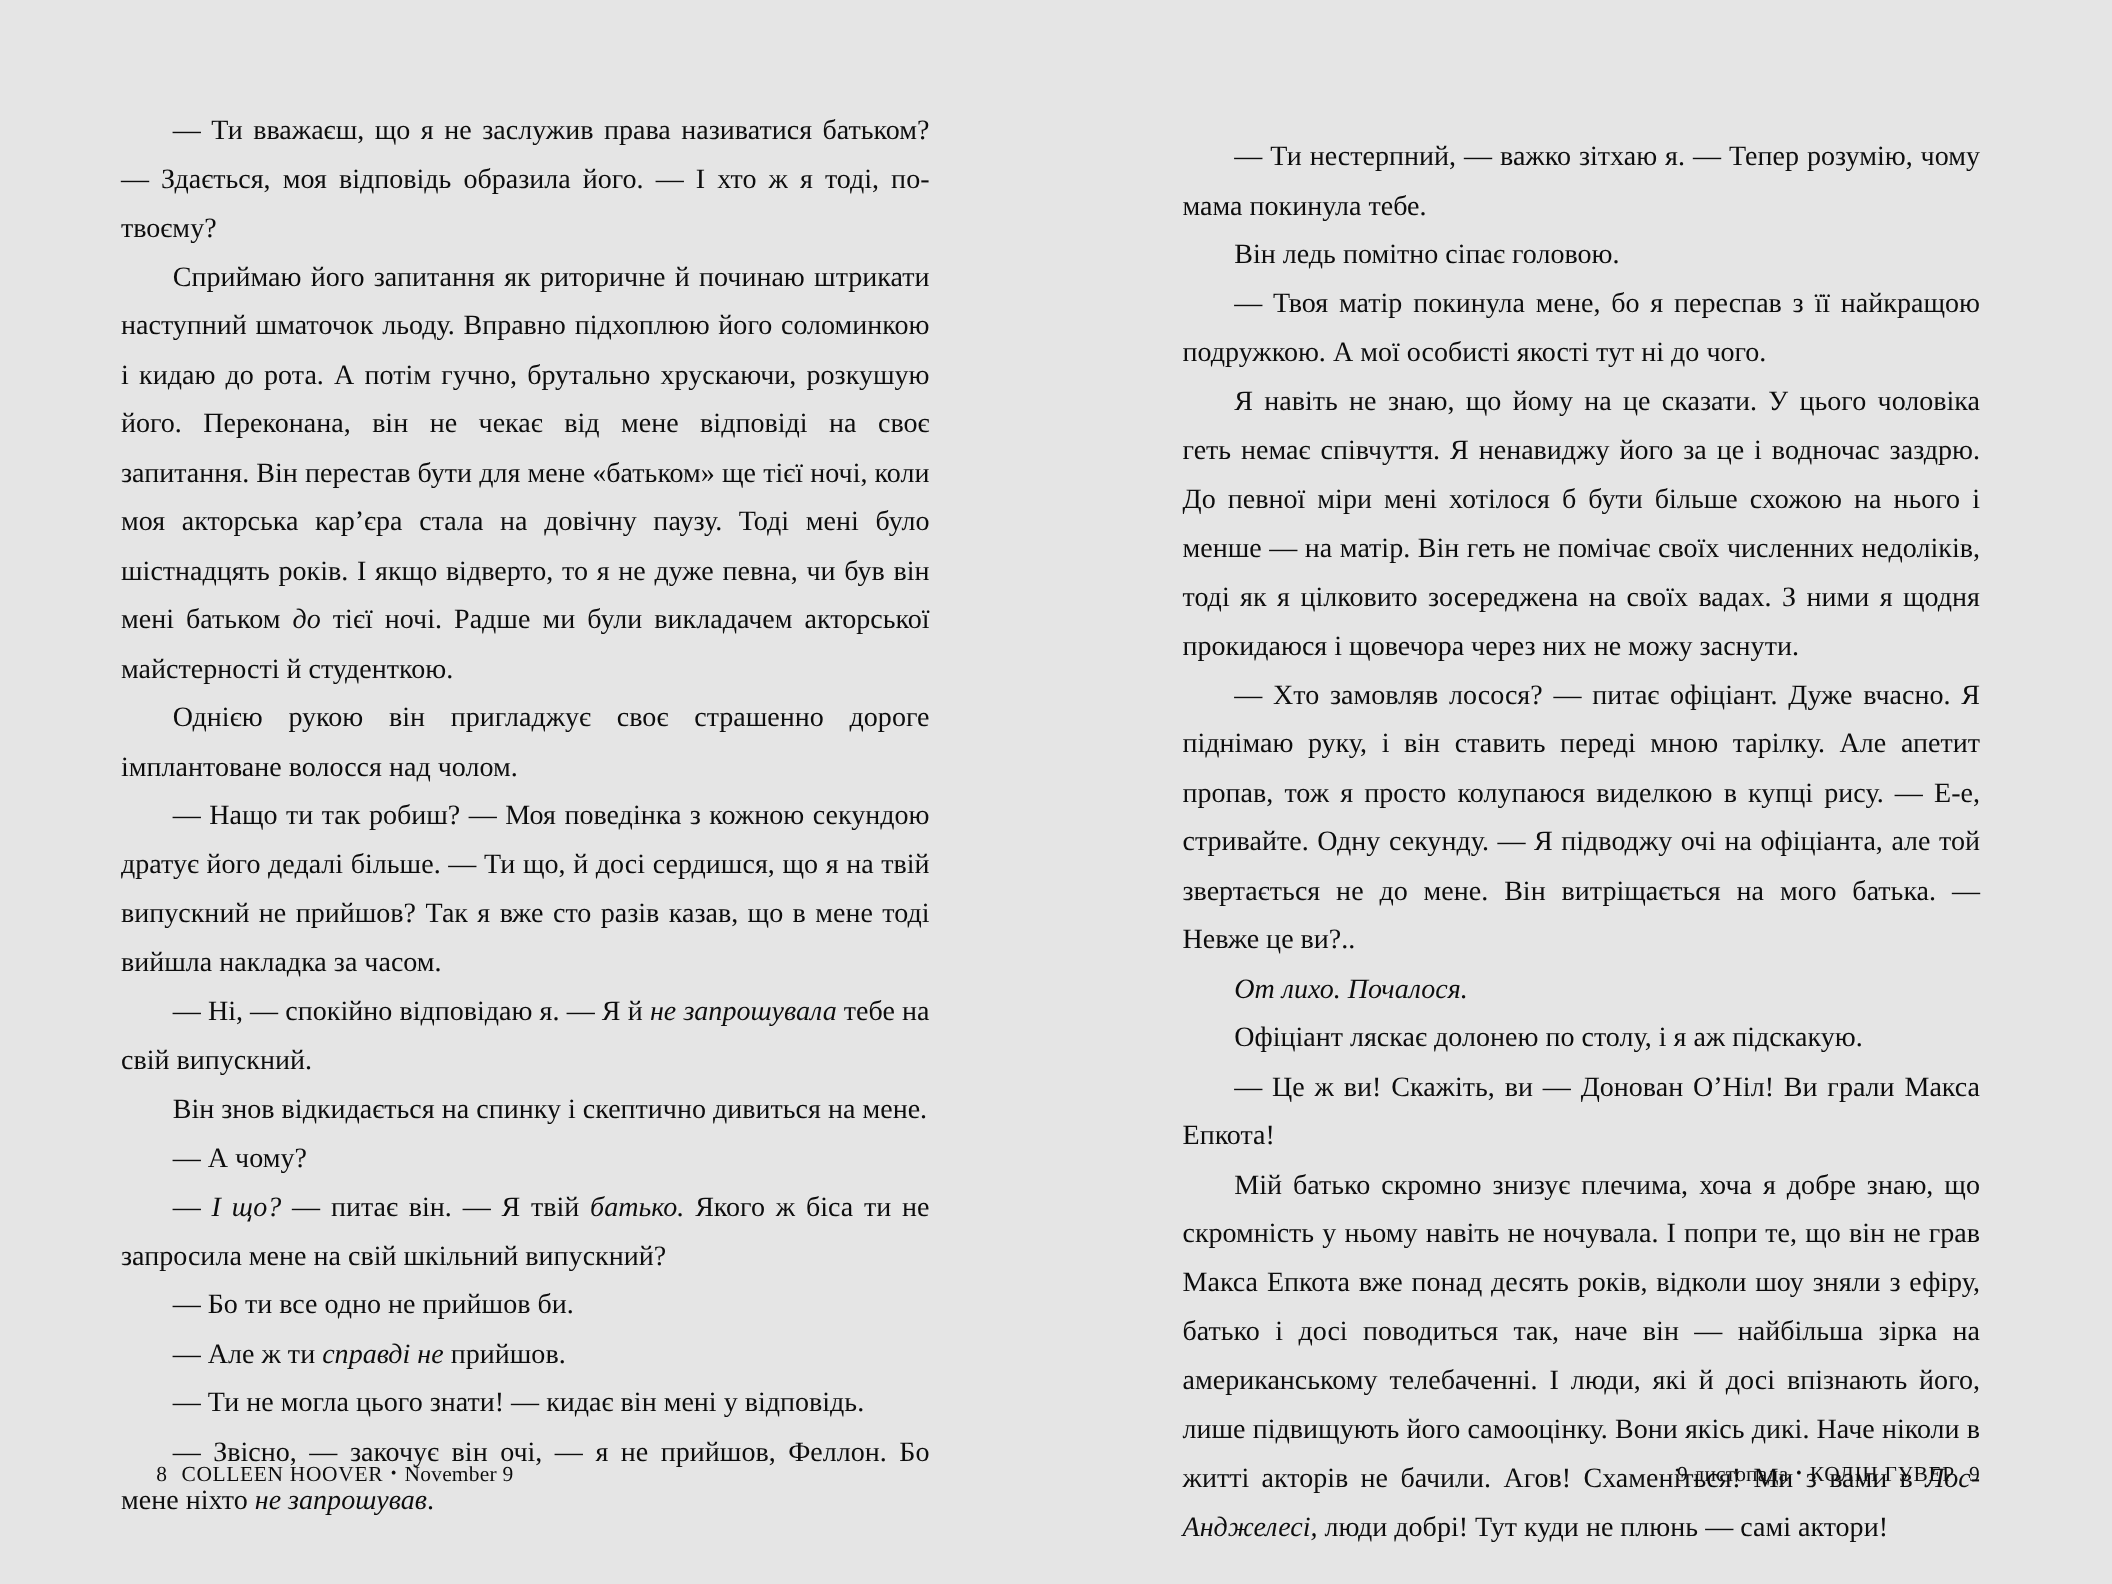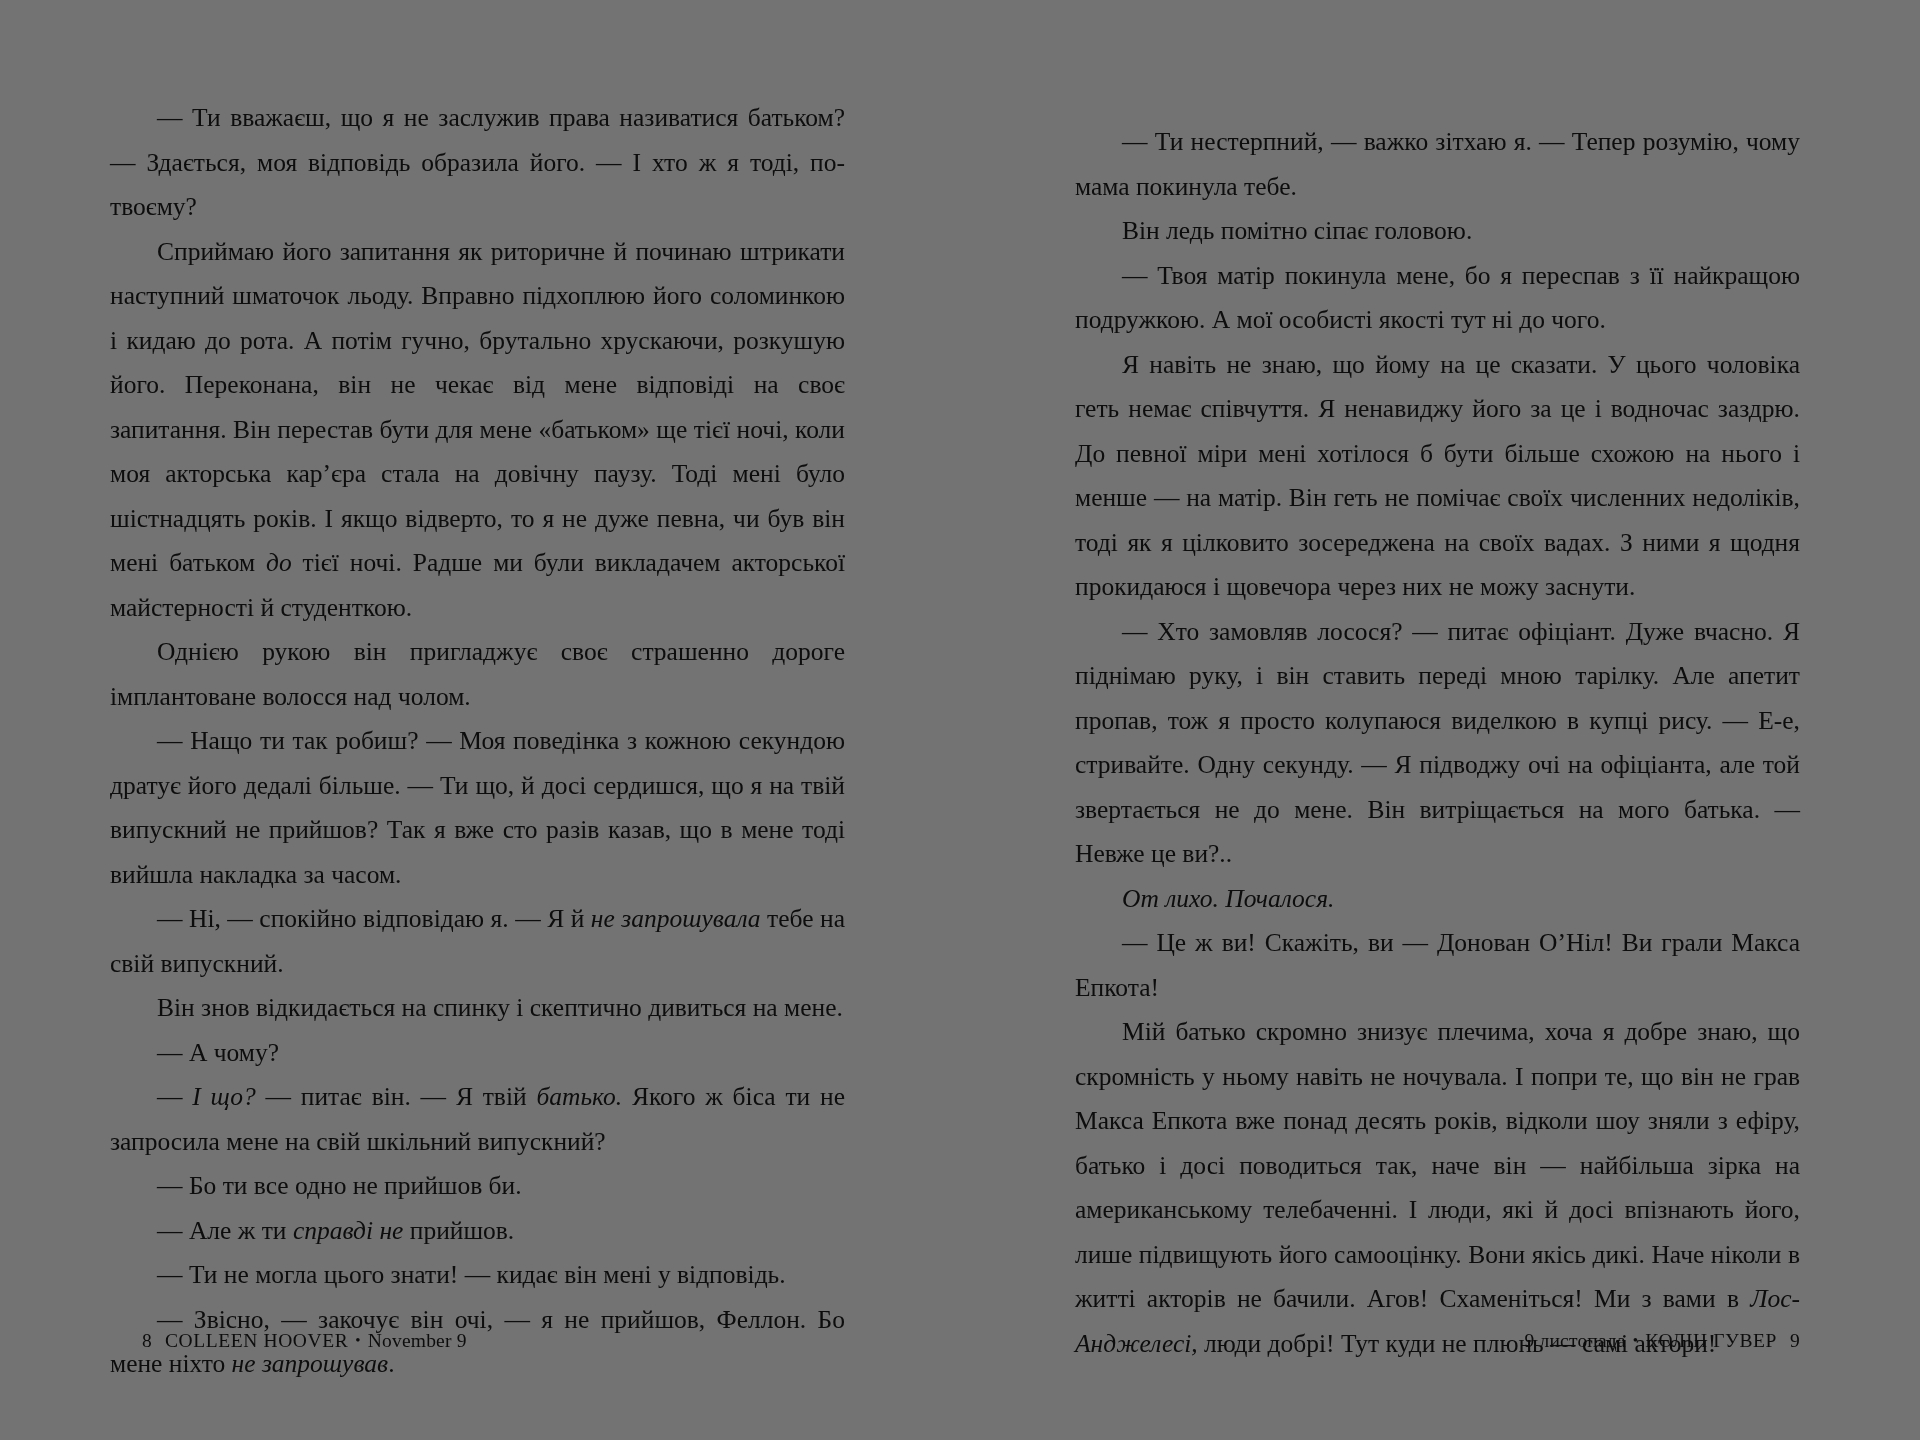--- a/index.html
+++ b/index.html
@@ -12,21 +12,21 @@
     height: 1440px;
     font-family: "Liberation Serif", "DejaVu Serif", serif;
     color: #0d0d0d;
     overflow: hidden;
   }
 
   .spread {
     position: relative;
     width: 1920px;
     height: 1440px;
-    background: #737373;
+    background: #e5e5e5;
     display: flex;
     box-sizing: border-box;
   }
 
   .page {
     position: relative;
     width: 960px;
     height: 1440px;
     box-sizing: border-box;
   }
@@ -141,20 +141,21 @@
       <p>Він ледь помітно сіпає головою.</p>
 
       <p>— Твоя матір покинула мене, бо я переспав з її найкращою подружкою. А мої особисті якості тут ні до чого.</p>
 
       <p>Я навіть не знаю, що йому на це сказати. У цього чоловіка геть немає співчуття. Я ненавиджу його за це і водночас заздрю. До певної міри мені хотілося б бути більше схожою на нього і менше — на матір. Він геть не помічає своїх численних недоліків, тоді як я цілковито зосереджена на своїх вадах. З ними я щодня прокидаюся і щовечора через них не можу заснути.</p>
 
       <p>— Хто замовляв лосося? — питає офіціант. Дуже вчасно. Я піднімаю руку, і він ставить переді мною тарілку. Але апетит пропав, тож я просто колупаюся виделкою в купці рису. — Е-е, стривайте. Одну секунду. — Я підводжу очі на офіціанта, але той звертається не до мене. Він витріщається на мого батька. — Невже це ви?..</p>
 
       <p><em>От лихо. Почалося.</em></p>
 
+      <p>Офіціант ляскає долонею по столу, і я аж підскакую.</p>
 
       <p>— Це ж ви! Скажіть, ви — Донован О’Ніл! Ви грали Макса Епкота!</p>
 
       <p><span>Мій батько скромно знизує плечима, хоча я добре знаю, що скромність у ньому навіть не ночувала. І попри те, що він не грав Макса Епкота вже понад десять років, відколи шоу зняли з ефіру, батько і досі поводиться так, наче він — найбільша зірка на американському телебаченні. І люди, які й досі впізнають його, лише підвищують його самооцінку. Вони якісь дикі. Наче ніколи в житті акторів не бачили. Агов! Схаменіться! Ми з вами в </span><em>Лос-Анджелесі,</em><span> люди добрі! Тут куди не плюнь — самі актори!</span></p>
 
     </div>
 
     <div class="footer footer-right">
       <span class="title">9 листопада</span><span class="sep">•</span><span class="author">КОЛІН ГУВЕР</span><span class="folio">9</span>
     </div>

